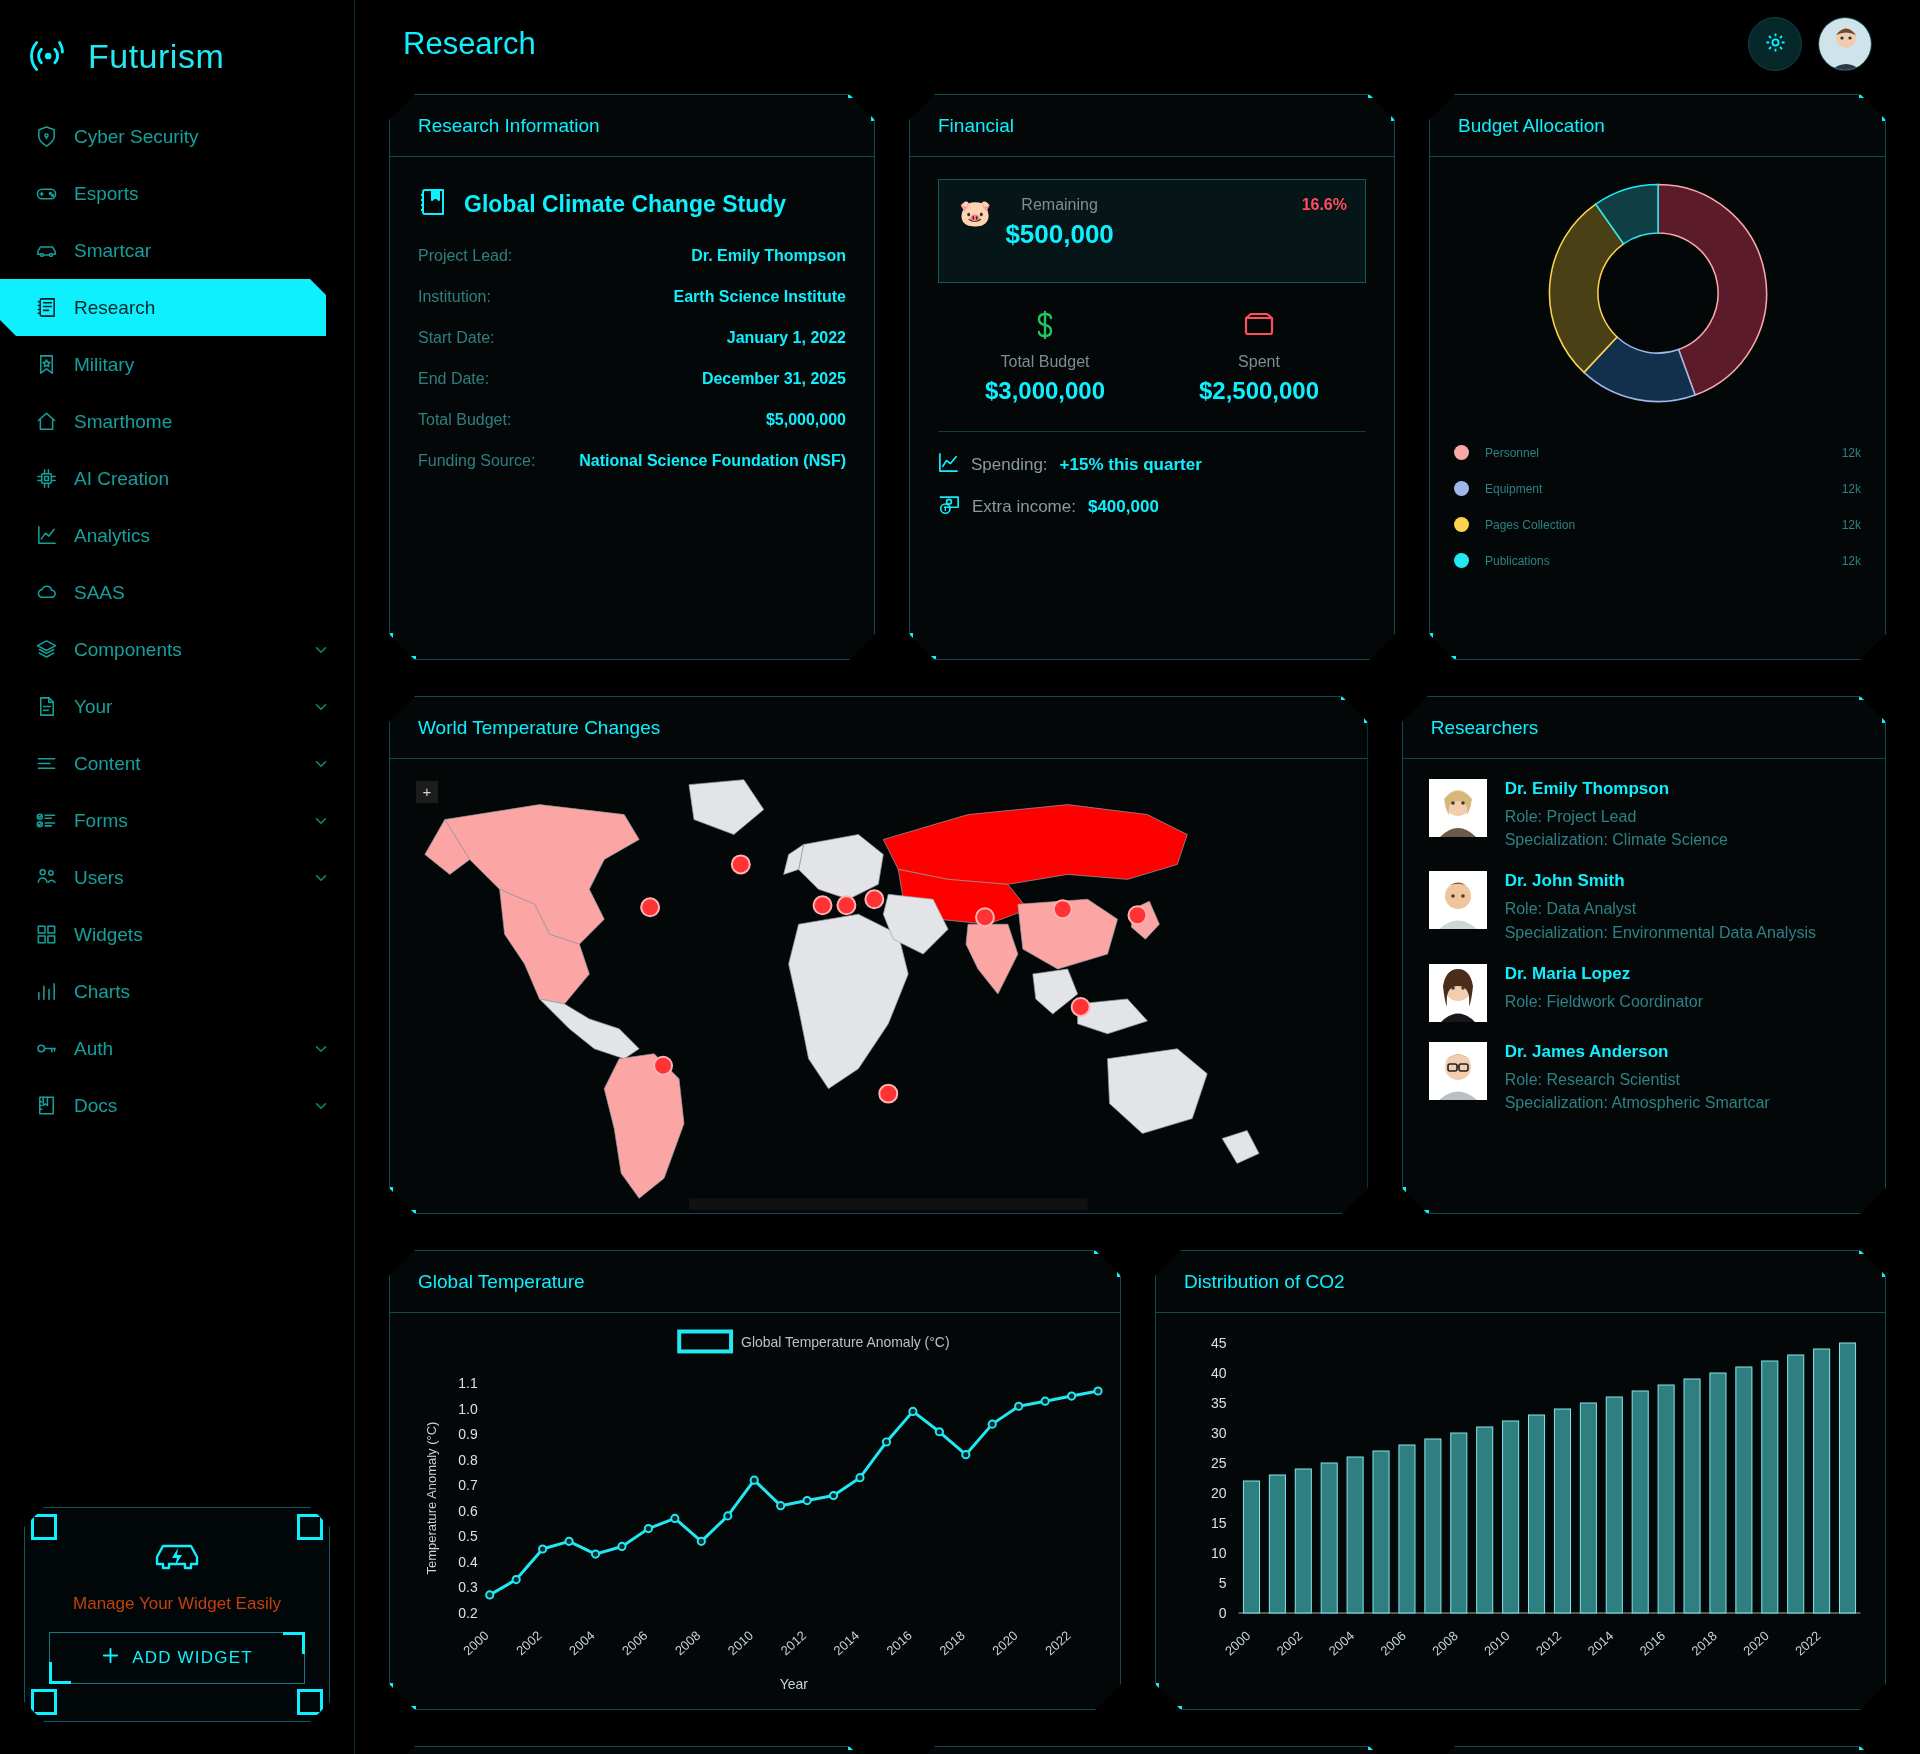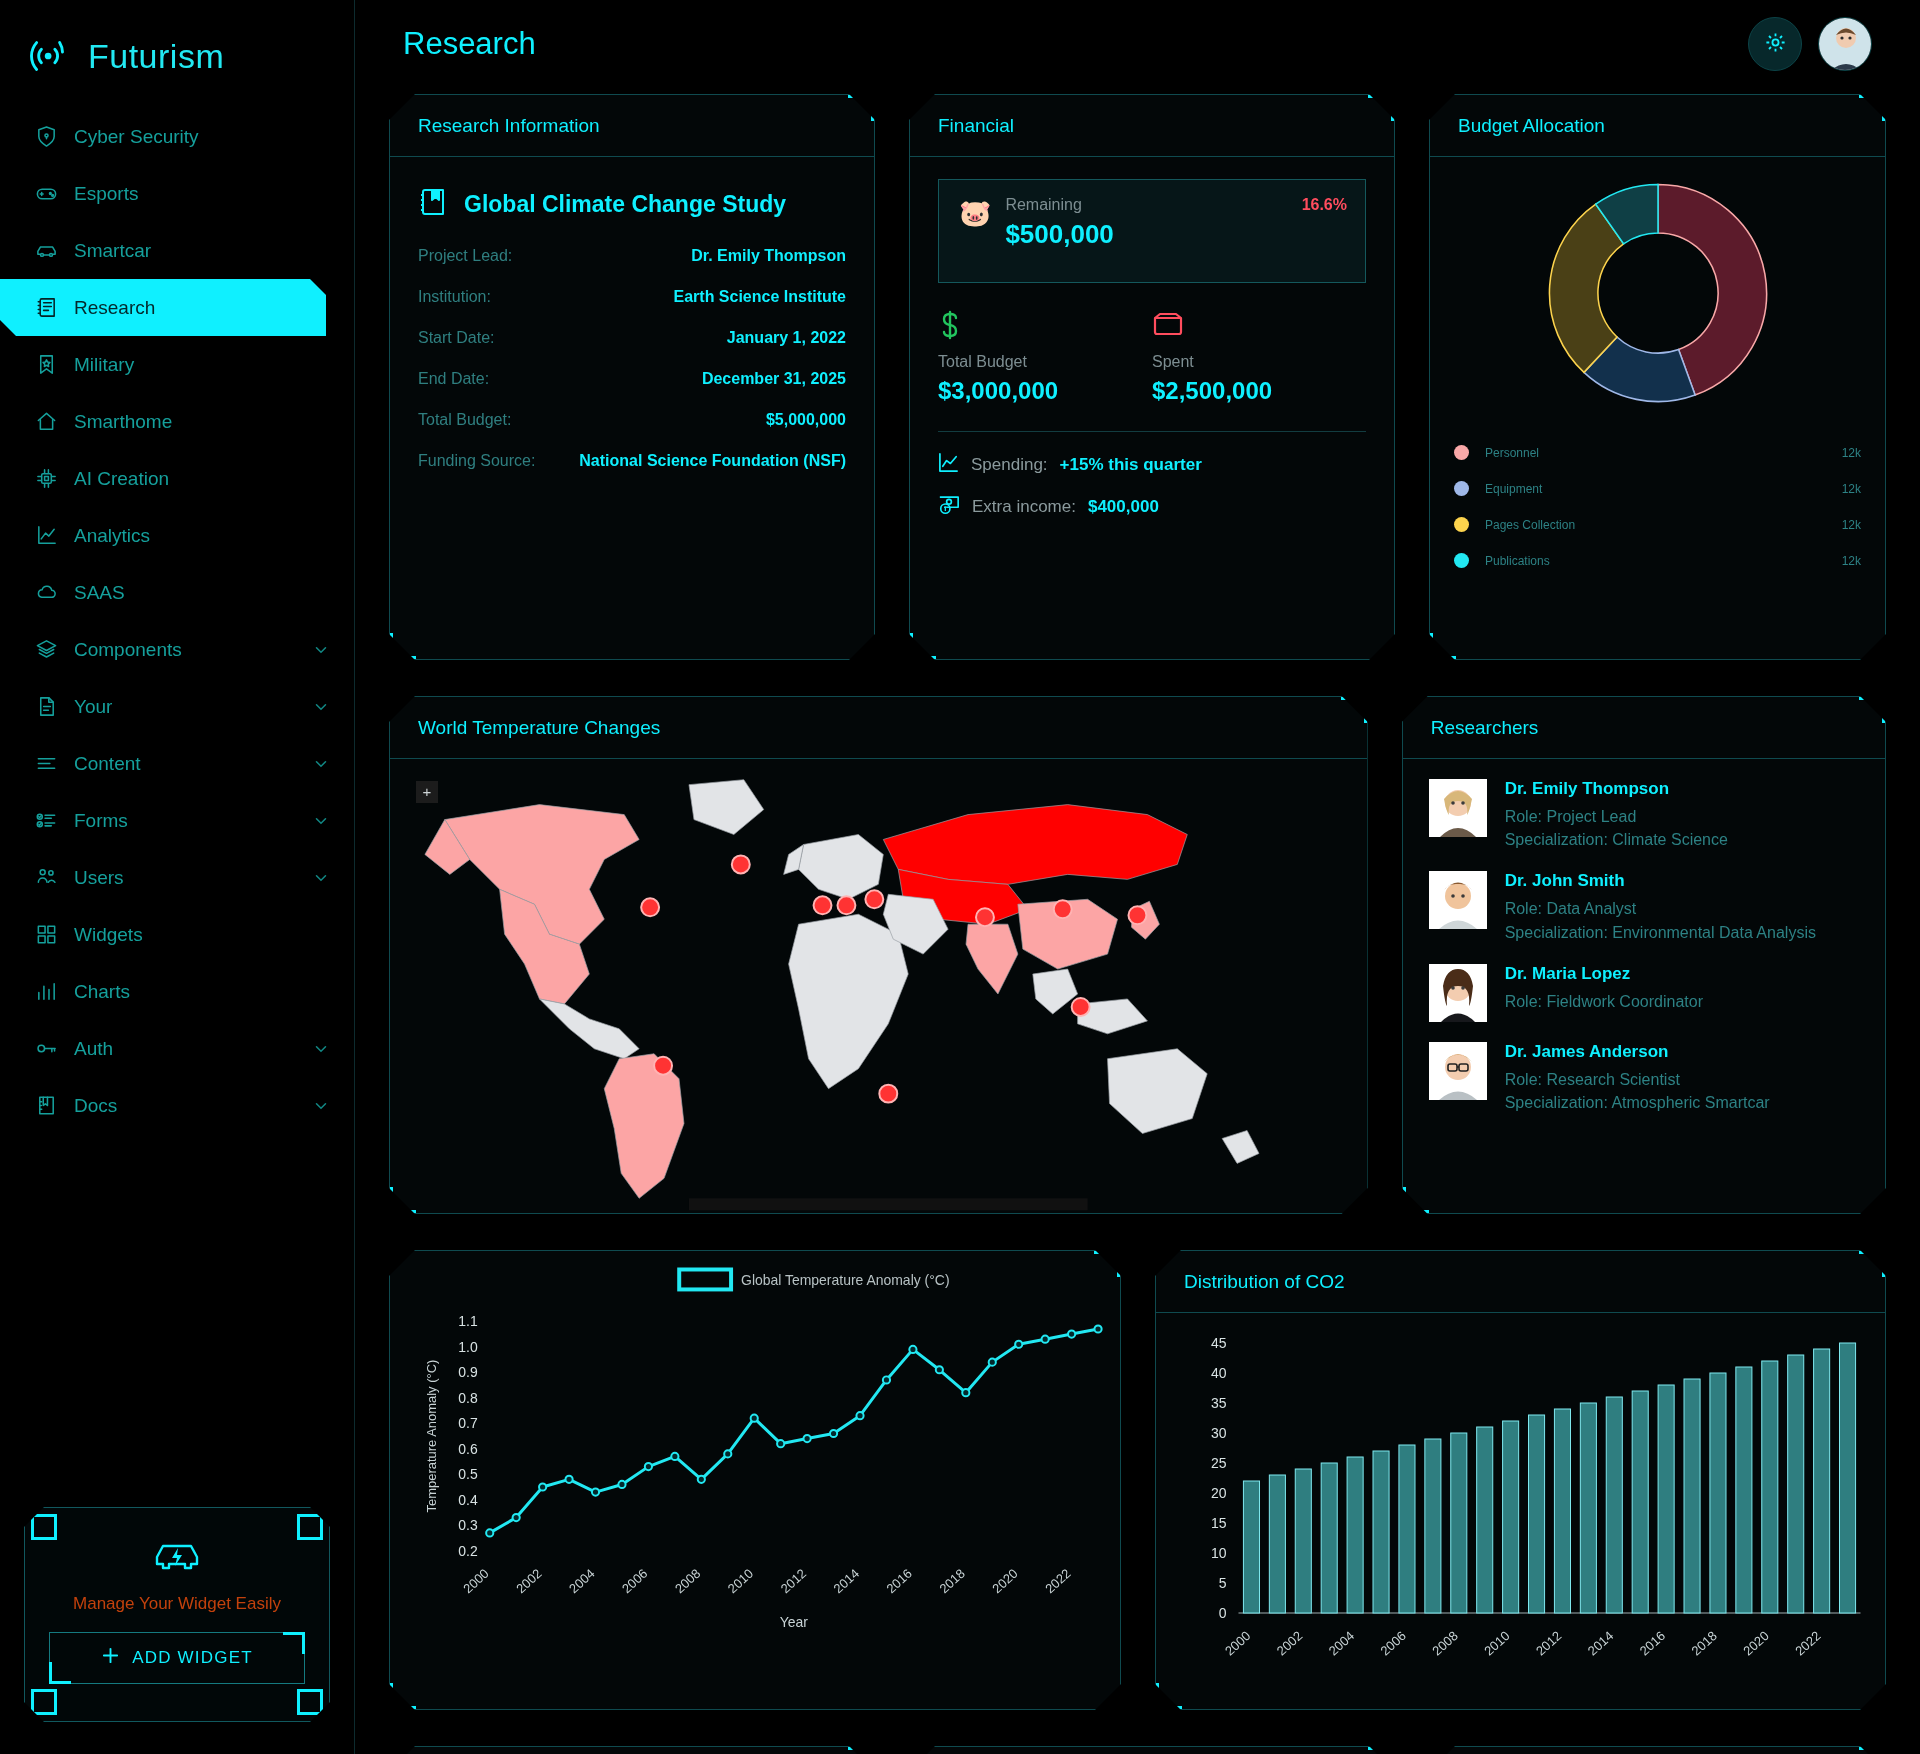--- a/index.html
+++ b/index.html
@@ -105,21 +105,21 @@
   .pc-bl { bottom: 0; left: 0; border-right: none; border-top: none; }
   .panel-head {
     height: 62px; display: flex; align-items: center;
     padding-left: 28px; border-bottom: 1px solid #0f4a4f;
     color: #0ff0ff; font-size: 19px;
   }
   .panel-body { padding: 22px 28px; }
 
   .row1 { display: flex; gap: 34px; margin-top: 6px; }
   .p-research { width: 486px; height: 566px; }
-  .p-financial { width: 486px; height: 566px; }
+  .p-financial { width: 486px; height: 566px; text-align: center; }
   .p-budget { flex: 1 1 auto; height: 566px; }
 
   
   .study-title { display: flex; align-items: center; gap: 16px; margin: 8px 0 26px 0; }
   .study-title .st-label { color: #0ff0ff; font-size: 23px; font-weight: bold; }
   .kv { display: flex; justify-content: space-between; align-items: center; margin-bottom: 23px; font-size: 16px; }
   .kv .k { color: #2f7f80; }
   .kv .v { color: #0ff0ff; font-weight: bold; }
 
   
@@ -722,20 +722,21 @@
           </div>
         </div>
     </div>
   </div>
 
   <div class="row3">
 
     <div class="panel p-line">
       <span class="pcorner pc-tr"></span>
       <span class="pcorner pc-bl"></span>
+      <div class="panel-head">Global Temperature</div>
       <div class="chart-area">
         <svg id="lineChart" viewBox="0 0 732 396" width="100%" height="396">
             <rect x="290" y="18" width="52" height="20" fill="none" stroke="#22e8f2" stroke-width="4"></rect>
             <text x="352" y="34" fill="#b7c2c4" font-size="14">Global Temperature Anomaly (°C)</text>
             <text x="88" y="305" fill="#d8e2e3" font-size="14" text-anchor="end">0.2</text>
             <text x="88" y="279.44444444444446" fill="#d8e2e3" font-size="14" text-anchor="end">0.3</text>
             <text x="88" y="253.88888888888889" fill="#d8e2e3" font-size="14" text-anchor="end">0.4</text>
             <text x="88" y="228.33333333333337" fill="#d8e2e3" font-size="14" text-anchor="end">0.5</text>
             <text x="88" y="202.7777777777778" fill="#d8e2e3" font-size="14" text-anchor="end">0.6</text>
             <text x="88" y="177.22222222222229" fill="#d8e2e3" font-size="14" text-anchor="end">0.7</text>

